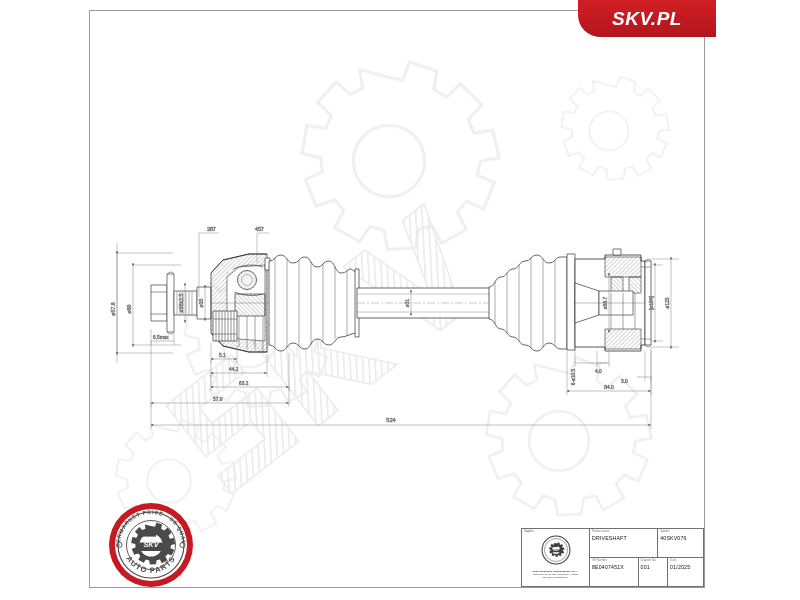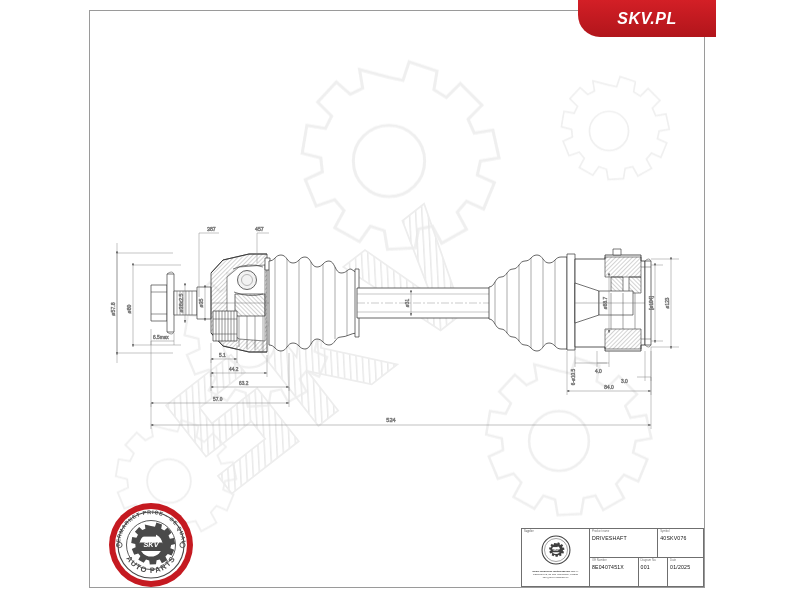--- a/index.html
+++ b/index.html
@@ -8,21 +8,21 @@
 
   
   .frame{position:absolute;left:89px;top:10px;width:616px;height:578px;
          border:1px solid #9a9a9a;background:transparent;box-sizing:border-box;}
 
   
   .banner{position:absolute;left:578px;top:0px;width:138px;height:37px;
           background:linear-gradient(180deg,#d31f26 0%,#b1151b 100%);
           border-bottom-left-radius:22px;overflow:hidden;}
   .banner .bt{position:absolute;inset:0;display:flex;align-items:center;justify-content:center;
-              color:#fff;font-weight:bold;font-style:italic;font-size:16px;letter-spacing:.5px;
+              color:#fff;font-weight:bold;font-style:italic;font-size:19px;letter-spacing:.5px;
               font-family:"Liberation Sans",sans-serif;text-align:center;}
 
   
   .wm{position:absolute;left:89px;top:11px;width:615px;height:577px;overflow:hidden;
       pointer-events:none;}
   .wm svg{position:absolute;left:0;top:0;}
 
   
   #draw{position:absolute;left:89px;top:11px;}
 

